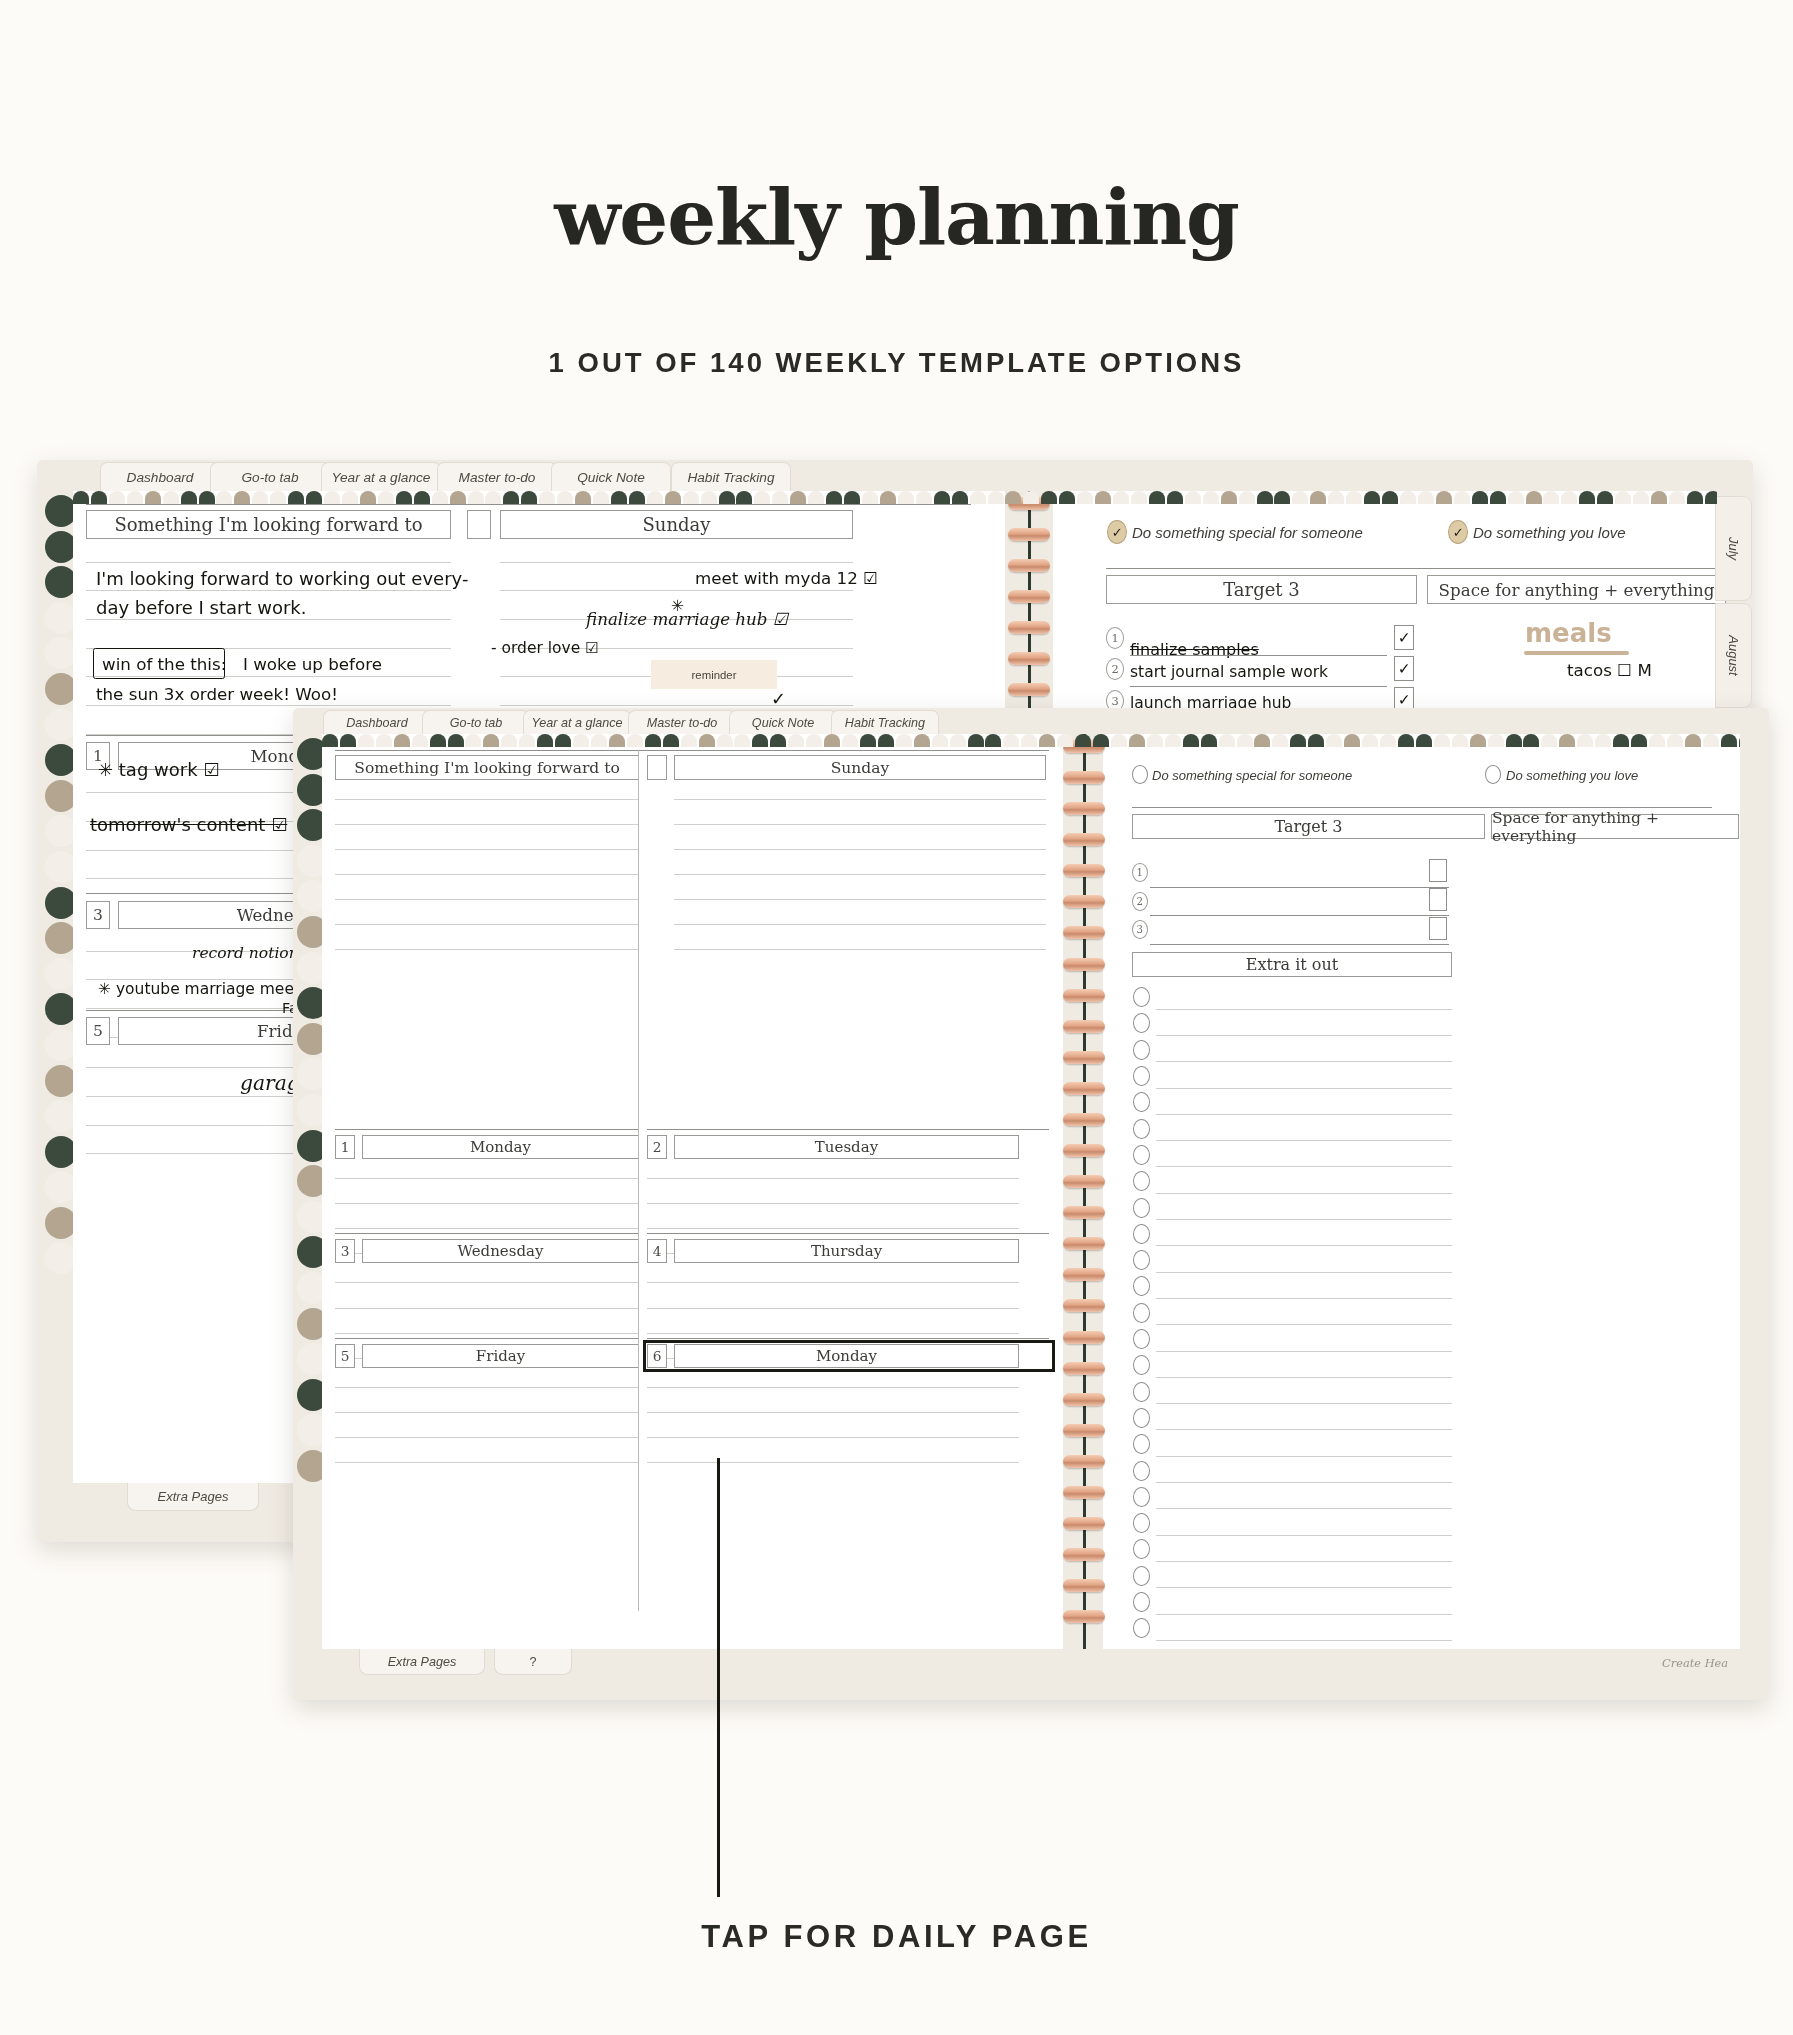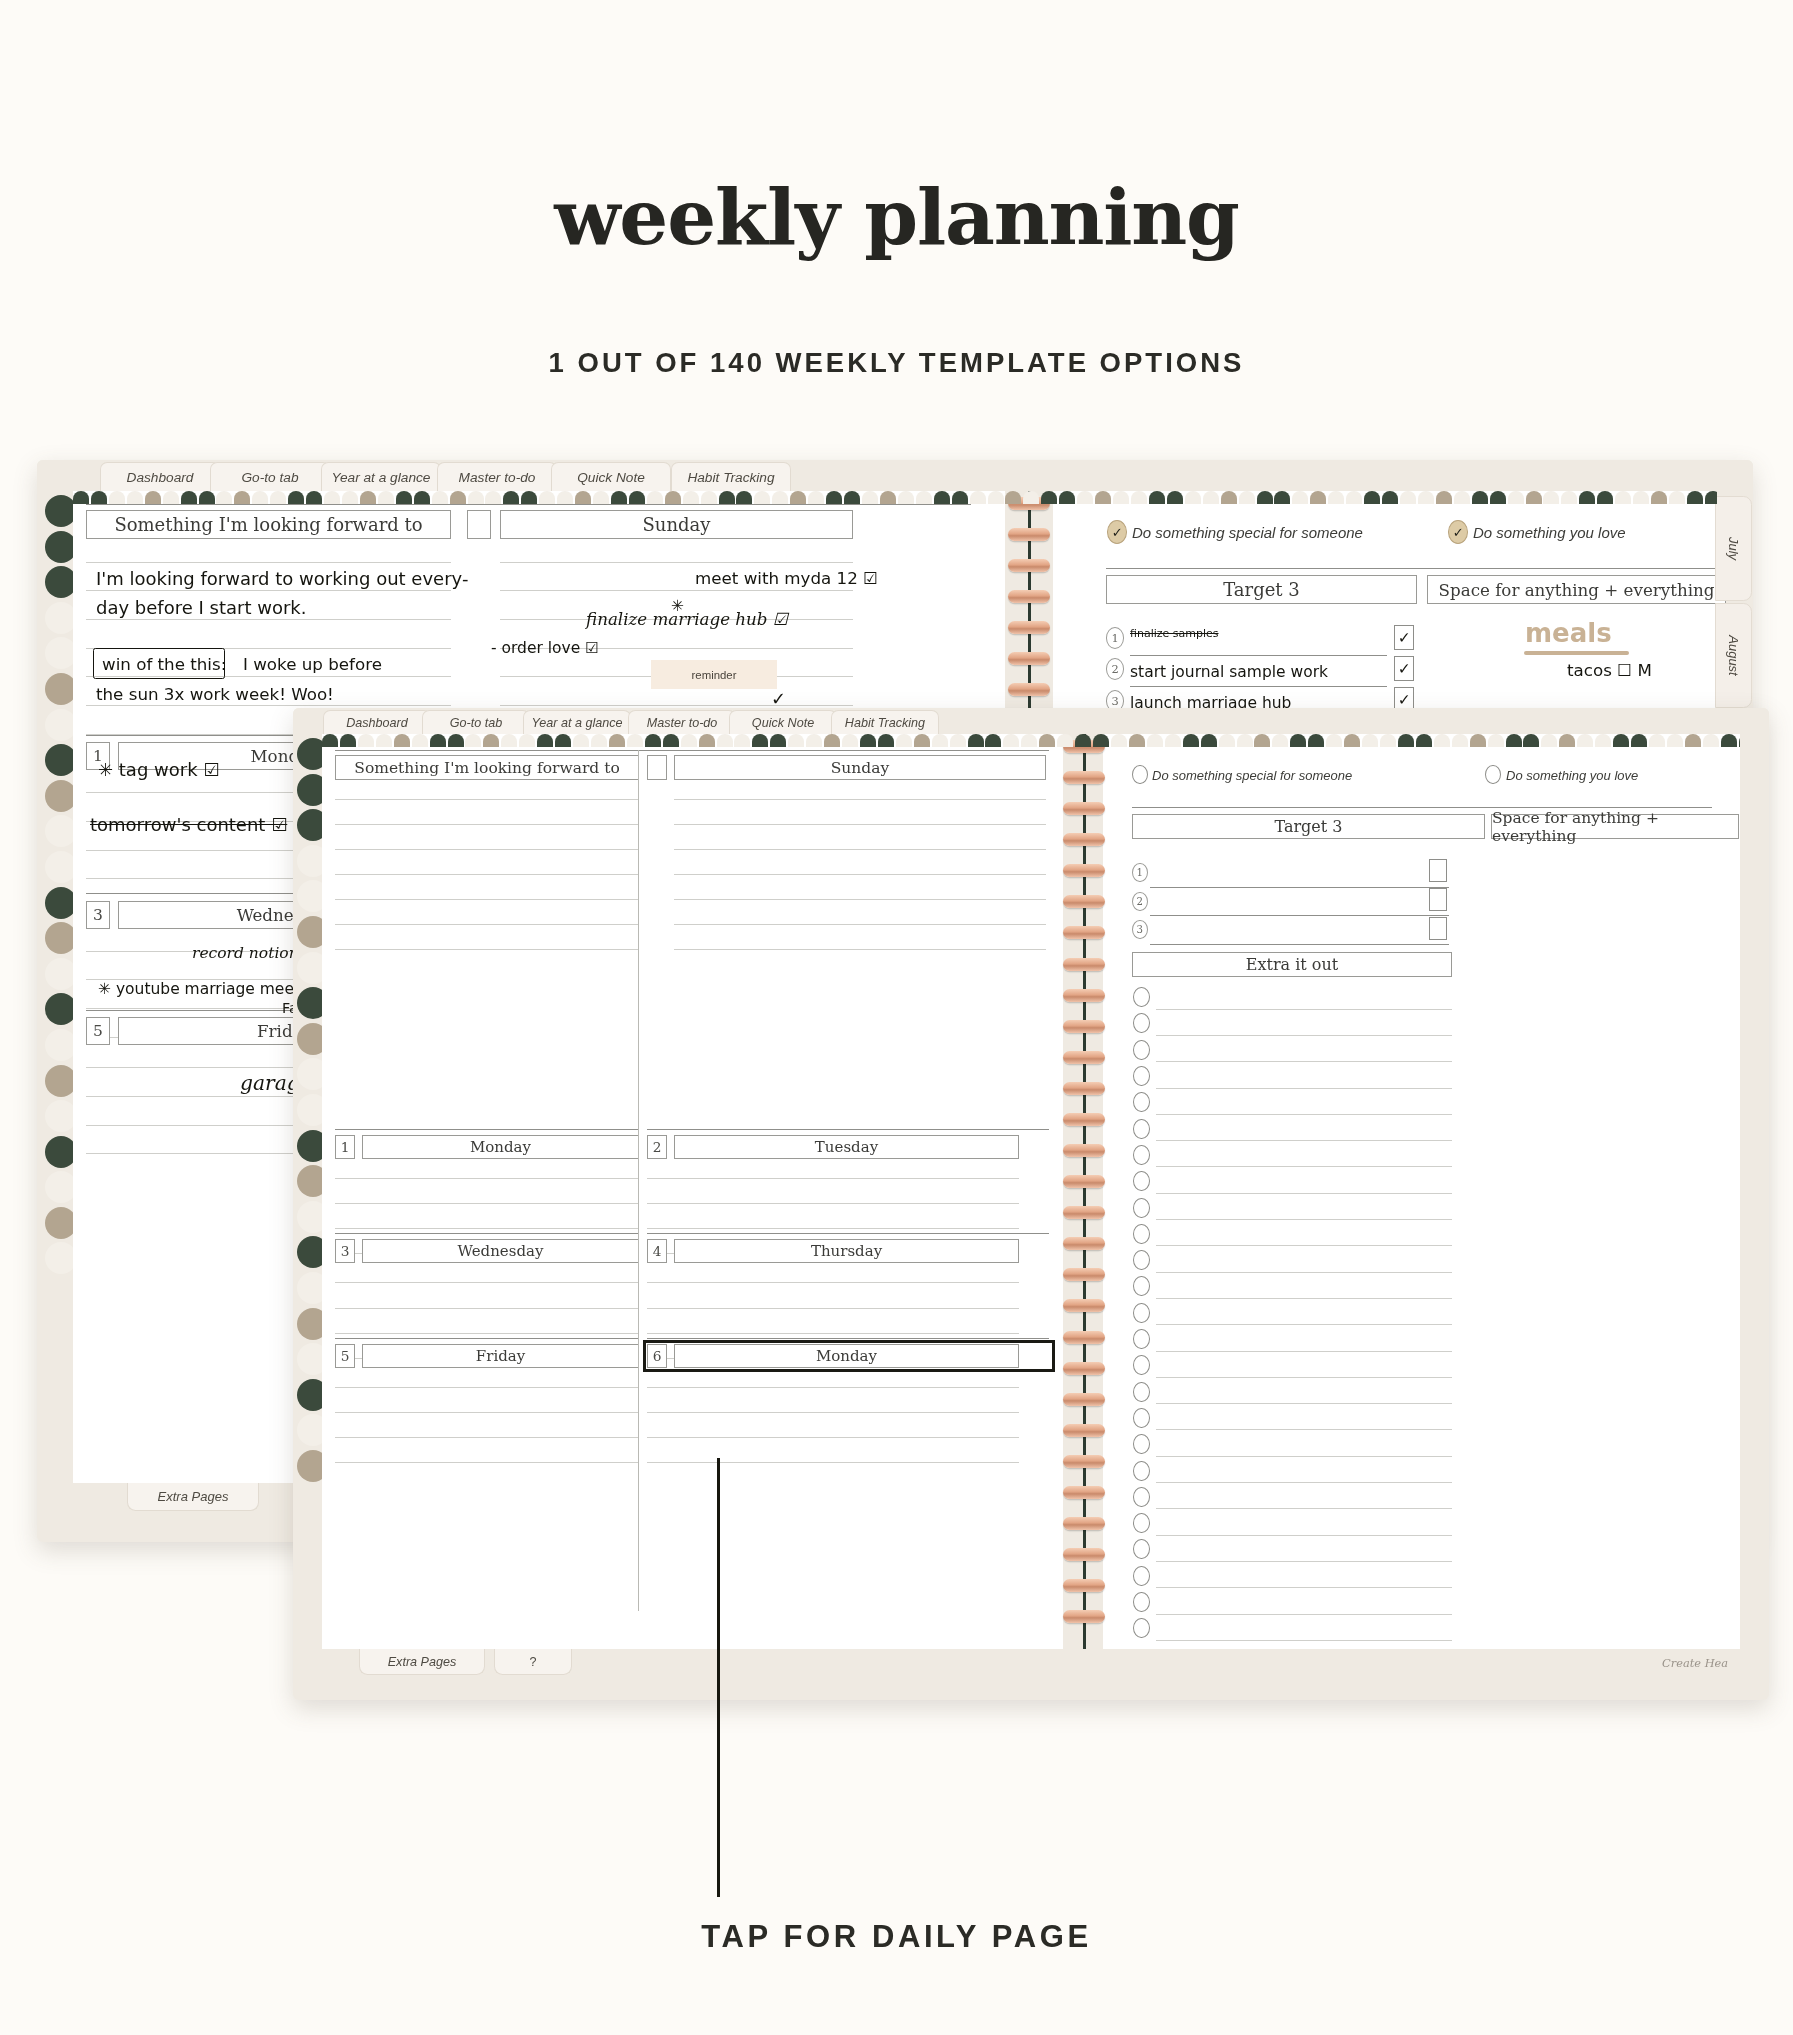--- a/index.html
+++ b/index.html
@@ -252,21 +252,21 @@
         <div class="hline" style="left: 49px; top: 159px; width: 365px;"></div>
         <div class="hline" style="left: 49px; top: 188px; width: 365px;"></div>
         <div class="hline" style="left: 49px; top: 216px; width: 365px;"></div>
         <div class="hline" style="left: 49px; top: 245px; width: 365px;"></div>
         <div class="hline" style="left: 49px; top: 274px; width: 365px;"></div>
         <div class="hw" style="left: 59px; top: 108px; font-size: 18px;">I'm looking forward to working out every-</div>
         <div class="hw" style="left: 59px; top: 137px; font-size: 18px;">day before I start work.</div>
         <div class="pill-outline" style="left: 56px; top: 188px; width: 132px; height: 31px;"></div>
         <div class="hw" style="left: 65px; top: 194px; font-size: 16.7px;">win of the this:</div>
         <div class="hw" style="left: 206px; top: 194px; font-size: 16.7px;">I woke up before</div>
-        <div class="hw" style="left: 59px; top: 224px; font-size: 16.7px;">the sun 3x work week!  Woo!</div>
+        <div class="hw" style="left: 59px; top: 224px; font-size: 16.7px;">the sun 3x order week!  Woo!</div>
         <div class="numbox" style="position: absolute; left: 430px; top: 50px; width: 24px; height: 29px; font-size: 15.5px;"></div>
         <div class="boxed" style="position: absolute; left: 463px; top: 50px; width: 353px; height: 29px; font-size: 18px;">Sunday</div>
         <div class="hline" style="left: 463px; top: 102px; width: 353px;"></div>
         <div class="hline" style="left: 463px; top: 130px; width: 353px;"></div>
         <div class="hline" style="left: 463px; top: 159px; width: 353px;"></div>
         <div class="hline" style="left: 463px; top: 188px; width: 353px;"></div>
         <div class="hline" style="left: 463px; top: 216px; width: 353px;"></div>
         <div class="hline" style="left: 463px; top: 245px; width: 353px;"></div>
         <div class="hline" style="left: 463px; top: 274px; width: 353px;"></div>
         <div class="hw" style="left: 658px; top: 108px; font-size: 16.7px;">meet with myda 12 ☑</div>
@@ -304,21 +304,21 @@
         <div class="hw script" style="left: 203px; top: 611px; font-size: 20.3px;">garage s</div>
         <div class="checked-circ" style="position: absolute; left: 1070px; top: 60px; width: 20.3px; height: 24px;">✓</div>
         <div class="hab-label" style="position: absolute; left: 1095px; top: 64px; font-size: 15px;">Do something special for someone</div>
         <div class="checked-circ" style="position: absolute; left: 1411px; top: 60px; width: 20.3px; height: 24px;">✓</div>
         <div class="hab-label" style="position: absolute; left: 1436px; top: 64px; font-size: 15px;">Do something you love</div>
         <div class="hline dark" style="left: 1069px; top: 108px; width: 619px;"></div>
         <div class="boxed" style="position: absolute; left: 1069px; top: 115px; width: 311px; height: 29px; font-size: 18px;">Target 3</div>
         <div class="boxed" style="position: absolute; left: 1390px; top: 115px; width: 299px; height: 29px; font-size: 16.7px;">Space for anything + everything</div>
         <div class="numcirc" style="position: absolute; left: 1069px; top: 167px; width: 18px; height: 21.5px; font-size: 11.4px;">1</div>
         <div class="sqbox" style="position: absolute; left: 1357px; top: 165px; width: 20.3px; height: 25px; display: flex; align-items: center; justify-content: center; font-size: 15.5px; color: rgb(21, 21, 15);">✓</div>
-        <div class="hw strike" style="left: 1093px; top: 167px; font-size: 11px;">finalize samples</div>
+        <div class="hw strike" style="left: 1093px; top: 180px; font-size: 16px;">finalize samples</div>
         <div class="hline dark" style="left: 1093px; top: 195px; width: 257px;"></div>
         <div class="numcirc" style="position: absolute; left: 1069px; top: 198px; width: 18px; height: 21.5px; font-size: 11.4px;">2</div>
         <div class="sqbox" style="position: absolute; left: 1357px; top: 196px; width: 20.3px; height: 25px; display: flex; align-items: center; justify-content: center; font-size: 15.5px; color: rgb(21, 21, 15);">✓</div>
         <div class="hw" style="left: 1093px; top: 203px; font-size: 15.5px;">start journal sample work</div>
         <div class="hline dark" style="left: 1093px; top: 226px; width: 257px;"></div>
         <div class="numcirc" style="position: absolute; left: 1069px; top: 230px; width: 18px; height: 21.5px; font-size: 11.4px;">3</div>
         <div class="sqbox" style="position: absolute; left: 1357px; top: 227px; width: 20.3px; height: 25px; display: flex; align-items: center; justify-content: center; font-size: 15.5px; color: rgb(21, 21, 15);">✓</div>
         <div class="hw" style="left: 1093px; top: 234px; font-size: 15.5px;">launch marriage hub</div>
         <div class="hline dark" style="left: 1093px; top: 257px; width: 257px;"></div>
         <div class="hw tan" style="left: 1488px; top: 158px; font-size: 26px;">meals</div>

